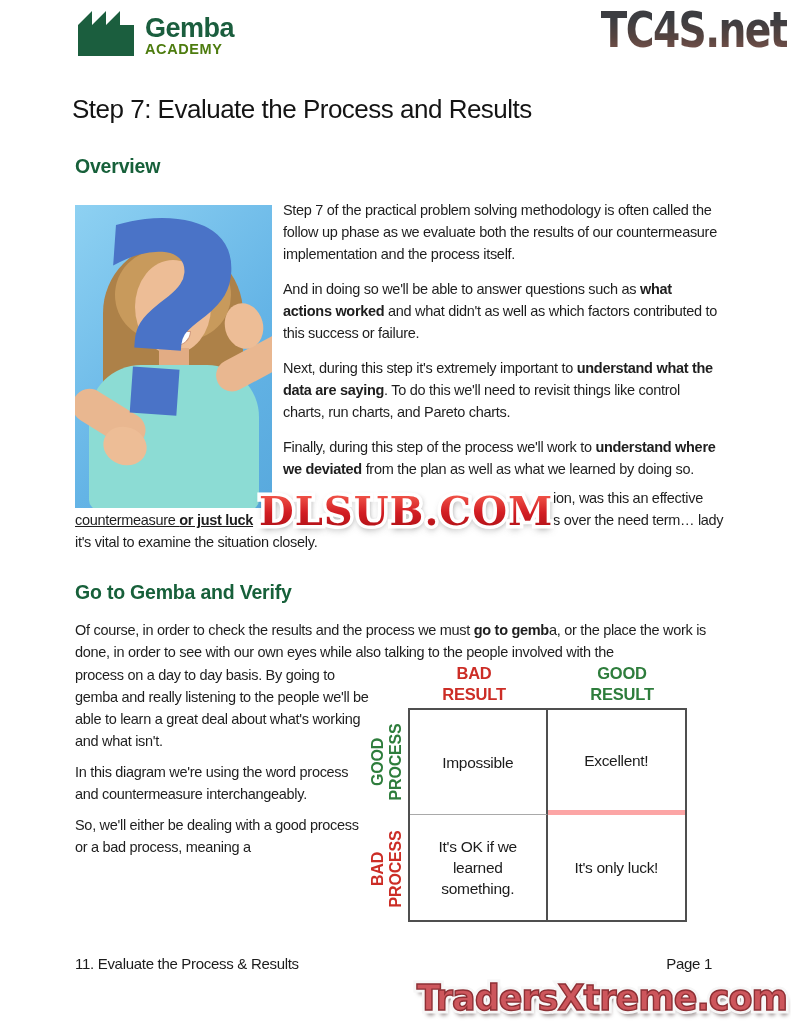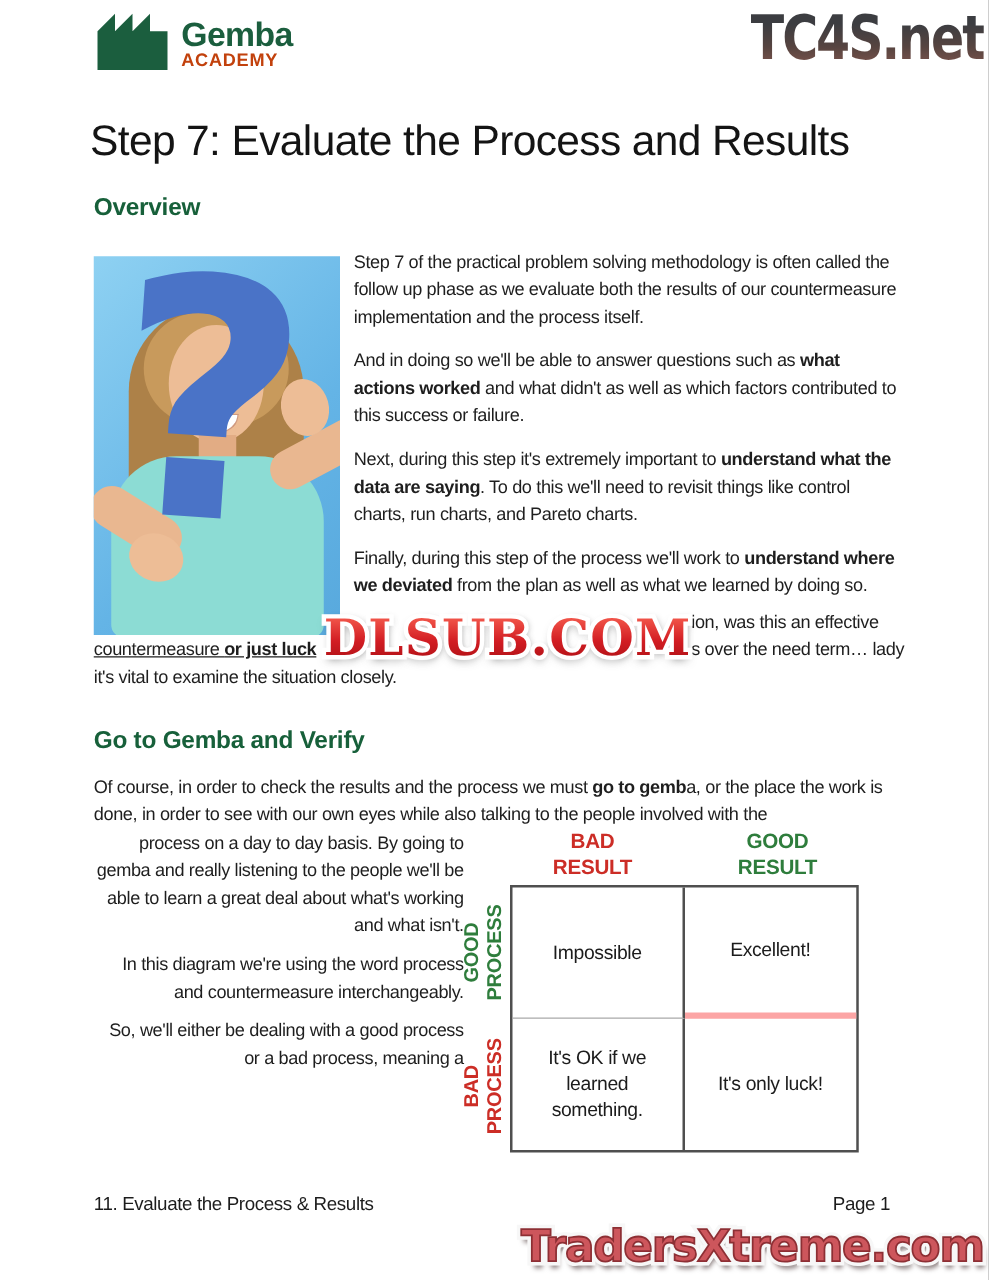--- a/index.html
+++ b/index.html
@@ -8,56 +8,56 @@
     font-family:"Liberation Sans",sans-serif;color:#1e1e1e;overflow:hidden;
     margin:0 auto;
   }
   .abs{position:absolute;}
 
   
   .logo{left:75px;top:4px;display:flex;align-items:center;gap:8px;}
   .logo svg{display:block;}
   .logo-text{display:flex;flex-direction:column;margin-top:9px;}
   .logo-name{font-size:27px;font-weight:700;color:#1b5e3e;line-height:25px;letter-spacing:-0.5px;}
-  .logo-sub{font-size:14.5px;font-weight:700;color:#c2410c;letter-spacing:0.6px;line-height:17px;}
+  .logo-sub{font-size:14.5px;font-weight:700;color:#4d7c0f;letter-spacing:0.6px;line-height:17px;}
 
   
   .wm-tc4s{right:4px;top:2px;font-family:"DejaVu Sans",sans-serif;font-weight:700;
     font-size:49px;letter-spacing:-2px;transform:scaleX(.8);transform-origin:100% 0;
     background:linear-gradient(180deg,#3c3d41 30%,#564440 62%,#8a5950 100%);
     -webkit-background-clip:text;background-clip:text;-webkit-text-fill-color:transparent;}
   .wm-dlsub{left:259px;top:487px;z-index:6;font-family:"DejaVu Serif",serif;font-weight:700;
     font-size:40px;letter-spacing:1px;line-height:48px;white-space:nowrap;}
   .wm-dlsub .stroke{position:absolute;left:0;top:0;color:#fff;
     -webkit-text-stroke:7px #ffffff;text-shadow:0 4px 7px rgba(70,70,70,.55),3px 0 5px rgba(70,70,70,.35);}
   .wm-dlsub .fill{position:relative;
     background:linear-gradient(180deg,#f2564a 15%,#d21d23 55%,#a60e13 100%);
     -webkit-background-clip:text;background-clip:text;-webkit-text-fill-color:transparent;}
   .wm-traders{right:4px;bottom:6px;z-index:6;font-family:"DejaVu Sans",sans-serif;font-weight:700;
     font-size:35px;letter-spacing:-1px;white-space:nowrap;}
   .wm-traders .stroke{position:absolute;left:0;top:0;color:#fff;
     -webkit-text-stroke:7px #f7f7f7;text-shadow:2px 5px 4px rgba(30,5,5,.55);}
   .wm-traders .fill{position:relative;color:#cd565c;-webkit-text-stroke:1.4px #8d2f34;}
 
   
-  .title{left:72px;top:94px;font-size:34px;font-weight:400;color:#141414;letter-spacing:-0.5px;white-space:nowrap;}
+  .title{left:72px;top:94px;font-size:26px;font-weight:400;color:#141414;letter-spacing:-0.5px;white-space:nowrap;}
   .h2{font-size:19.5px;font-weight:700;color:#17603a;letter-spacing:-0.2px;white-space:nowrap;text-align:center;}
   .h2-overview{left:75px;top:155px;}
   .h2-gemba{left:75px;top:581px;}
   .body-txt{font-size:14.5px;line-height:22px;letter-spacing:-0.3px;color:#1e1e1e;}
   .col-right{left:283px;top:199px;width:438px;}
   .col-right p{margin:0 0 13px 0;}
   .p5{left:75px;top:487px;width:648px;}
   .p5 div{white-space:nowrap;}
   .p5 .l1{padding-left:478px;}
   .p5 .l2{position:relative;text-decoration:underline;}
   .p5 .l2-after{position:absolute;left:478px;top:0;}
   .p6a{left:75px;top:619px;width:652px;}
   .col-left{left:75px;top:664px;width:296px;}
-  .col-left p{margin:0 0 9px 0;text-align:right;}
+  .col-left p{margin:0 0 9px 0;}
   b{font-weight:700;letter-spacing:-0.3px;}
 
   
   .photo{left:75px;top:205px;width:197px;height:303px;overflow:hidden;
     background:linear-gradient(135deg,#8ed1f2 0%,#64b4e6 60%,#58a9dd 100%);}
   .photo *{position:absolute;}
   .hair{left:28px;top:38px;width:140px;height:240px;background:#ad8148;border-radius:70px 70px 50px 50px;}
   .hair-hi{left:40px;top:45px;width:116px;height:90px;background:#c89a5c;border-radius:60px;}
   .face{left:60px;top:55px;width:76px;height:94px;background:#edbd96;border-radius:50%;}
   .smile{left:84px;top:126px;width:30px;height:13px;background:#fff;border:1px solid #cf9a80;border-radius:0 0 15px 15px;}

